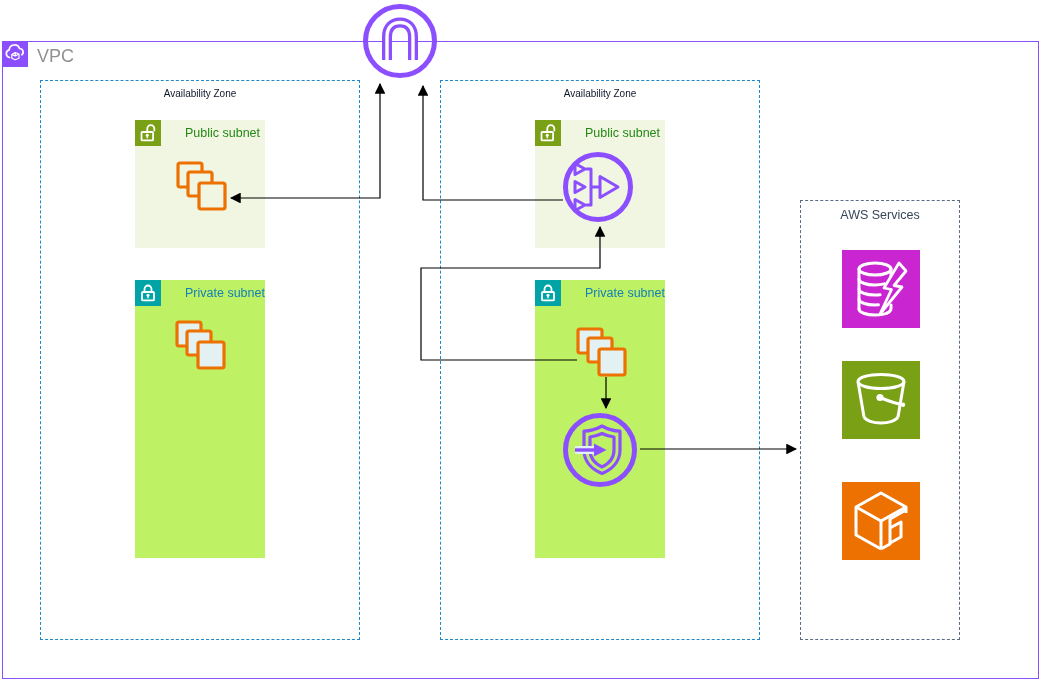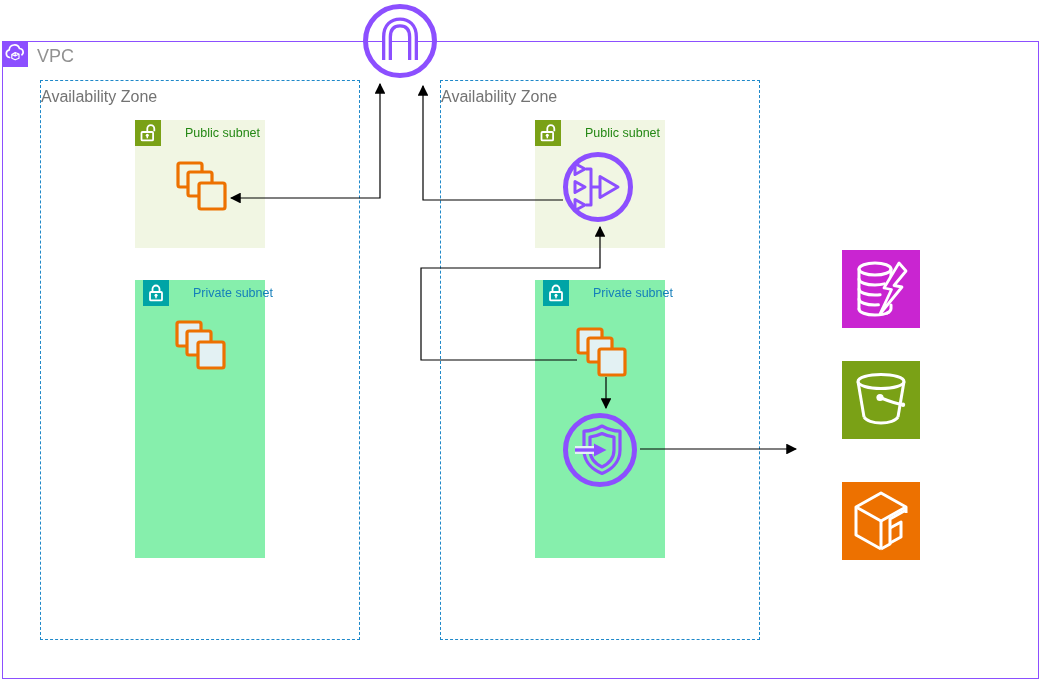--- a/index.html
+++ b/index.html
@@ -7,25 +7,25 @@
   body { font-family:"Liberation Sans", sans-serif; }
   .canvas { position:relative; width:1041px; height:681px; background:#fff; overflow:hidden; }
 
   .vpc-box { position:absolute; left:2px; top:41px; width:1037px; height:638px; border:1.5px solid #8C4FFF; }
   .vpc-badge { position:absolute; left:2px; top:41px; width:26px; height:26px; }
   .vpc-label { position:absolute; left:37px; top:46px; font-size:18px; color:#919191; }
 
   .az { position:absolute; top:80px; width:320px; height:560px; border:1.5px dashed #1E88C9; }
   .az-left  { left:40px; }
   .az-right { left:440px; }
-  .az-label { text-align:left; padding-top:7px; font-size:16px; color:#737373; }
+  .az-label { text-align:center; padding-top:7px; font-size:10px; color:#0f172a; }
 
   .subnet { position:absolute; }
   .subnet.public  { background:#F1F6E3; }
-  .subnet.private { background:#86efac;padding-left:8px; }
+  .subnet.private { background:#bef264; }
   .sn-lp  { left:135px; top:120px; width:130px; height:128px; }
   .sn-lpr { left:135px; top:280px; width:130px; height:278px; }
   .sn-rp  { left:535px; top:120px; width:130px; height:128px; }
   .sn-rpr { left:535px; top:280px; width:130px; height:278px; }
   .subnet-head { display:flex; align-items:center; gap:24px; height:26px; }
   .subnet-head svg { flex:0 0 auto; display:block; }
   .subnet-label { font-size:12.5px; white-space:nowrap; }
   .public .subnet-label  { color:#248814; }
   .private .subnet-label { color:#147EBA; }
 
@@ -170,20 +170,23 @@
   <div class="node" style="left:575px; top:326px;">
     <svg width="54" height="54" viewBox="0 0 54 54">
       <g fill="#E3F1F3" stroke="#ED7100" stroke-width="3.2" stroke-linejoin="round">
         <rect x="3" y="3" width="24" height="24" rx="2"></rect>
         <rect x="13" y="12" width="24" height="24" rx="2"></rect>
         <rect x="24" y="23" width="26" height="26" rx="2"></rect>
       </g>
     </svg>
   </div>
 
+  <div class="services-box">
+    <div class="services-label">AWS Services</div>
+  </div>
 
   <div class="node" style="left:842px; top:250px;">
     <svg width="78" height="78" viewBox="0 0 78 78">
       <rect width="78" height="78" fill="#C925D1"></rect>
       <g fill="none" stroke="#fff" stroke-width="3" stroke-linecap="round">
         <ellipse cx="33" cy="19" rx="16" ry="6"></ellipse>
         <path d="M17 19 V59"></path>
         <path d="M49 19 V29"></path>
         <path d="M17 29 C17 32.3 24 35 33 35 C36.5 35 39.7 34.6 42.3 33.9"></path>
         <path d="M17 39 C17 42.3 24 45 33 45 C34.8 45 36.5 44.9 38.1 44.7"></path>

